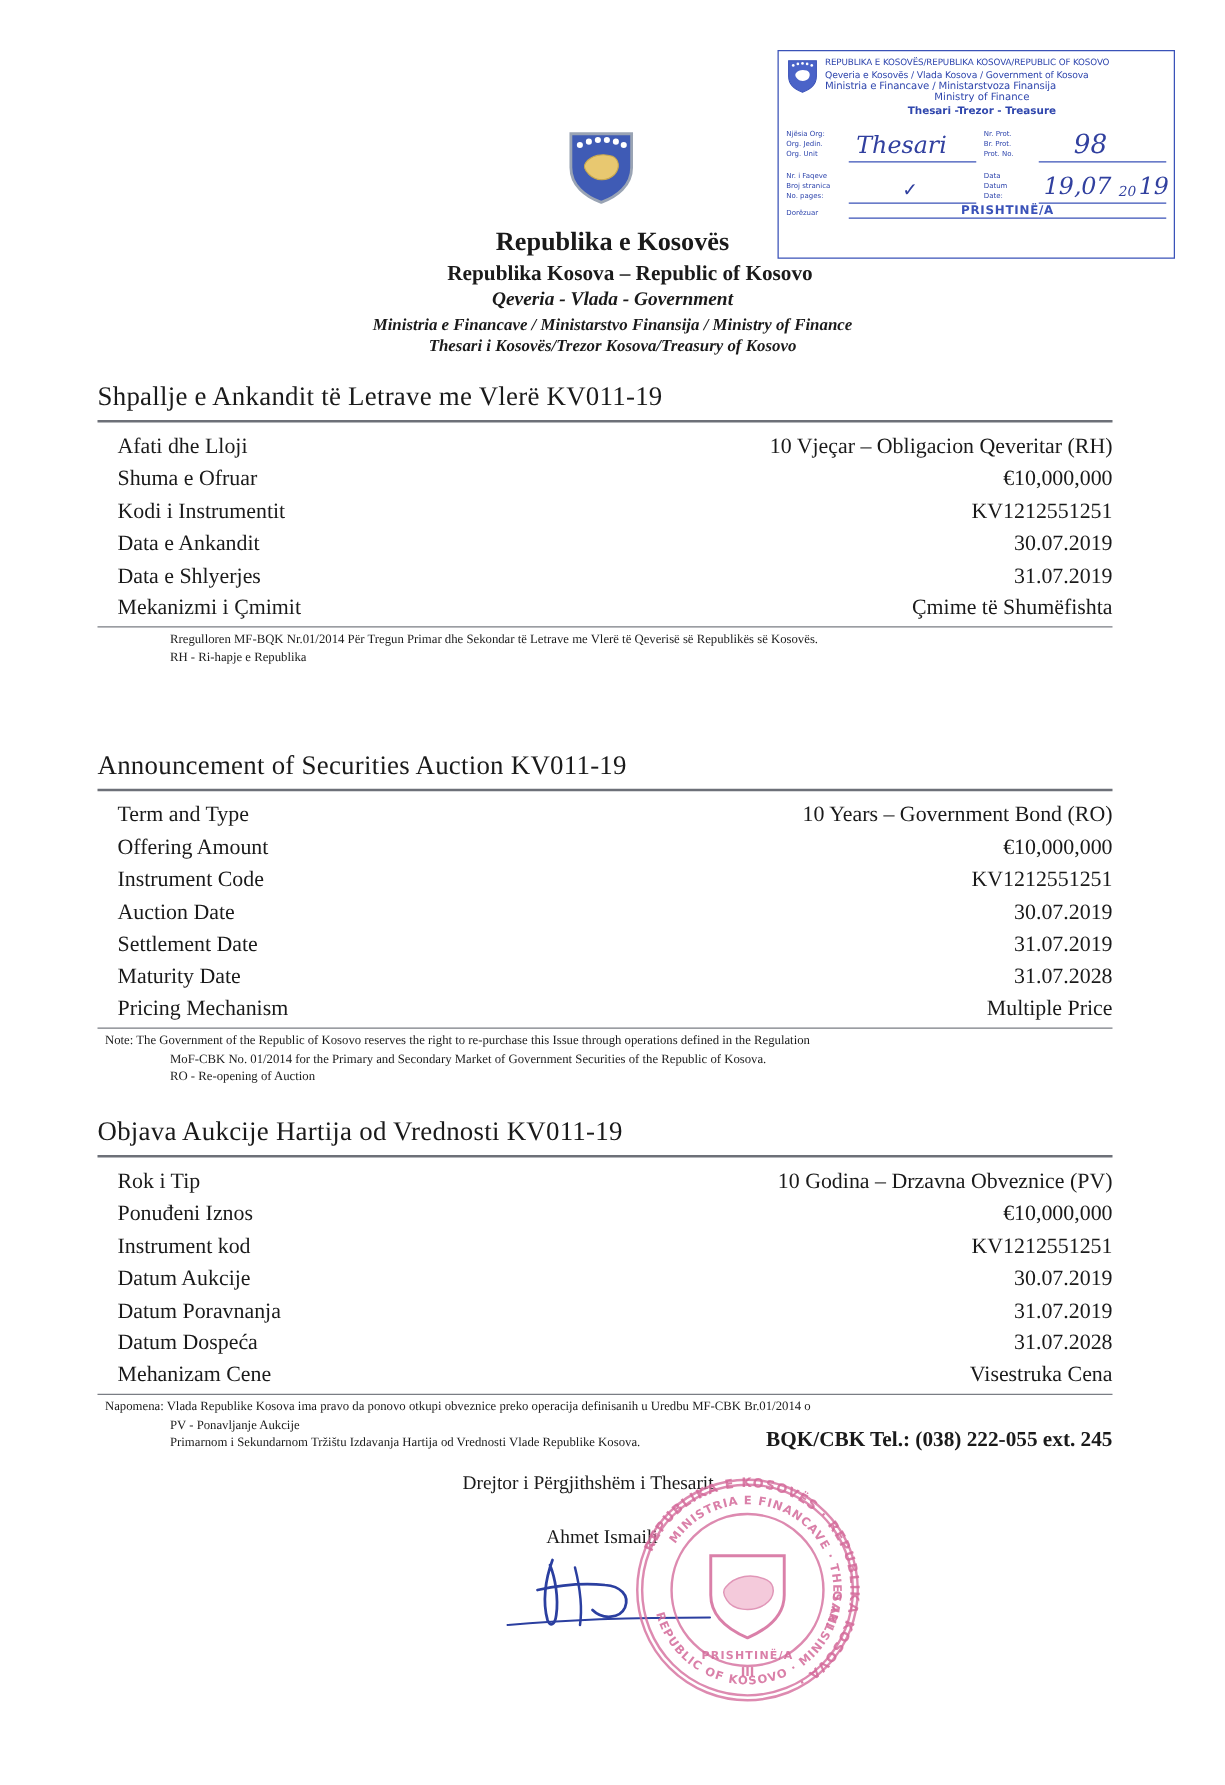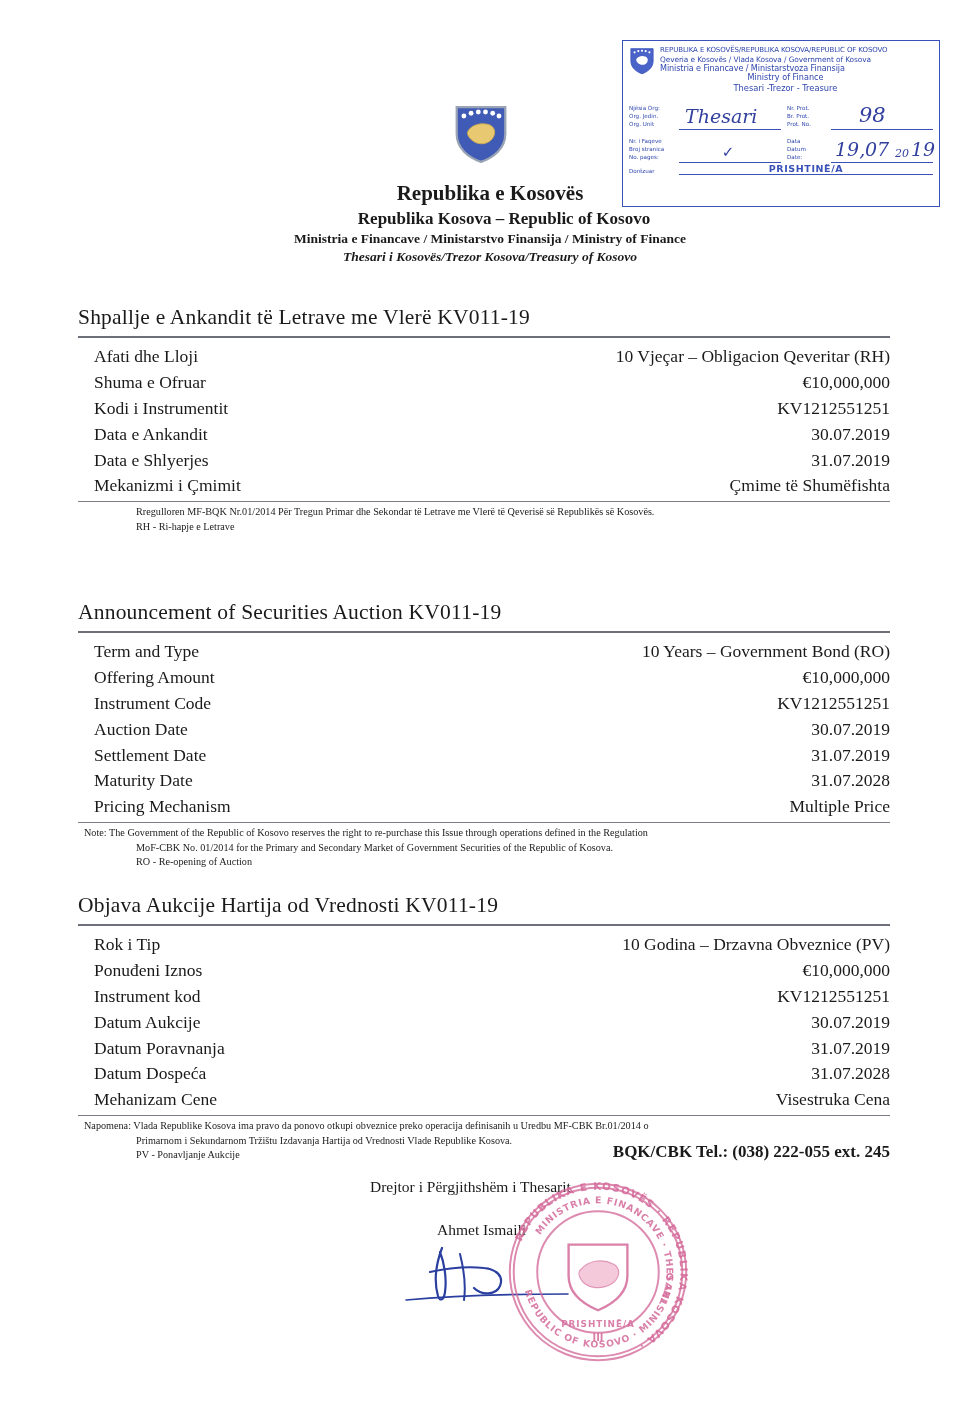--- a/index.html
+++ b/index.html
@@ -38,21 +38,21 @@
     gap: 5px;
   }
   .recv-head-text {
     flex: 1;
     line-height: 1.22;
   }
   .recv-l1 { font-size: 7.0px; letter-spacing: -0.1px; white-space: nowrap; }
   .recv-l2 { font-size: 7.4px; letter-spacing: -0.1px; white-space: nowrap; }
   .recv-l3 { font-size: 8.1px; letter-spacing: -0.1px; white-space: nowrap; }
   .recv-l4 { font-size: 8.1px; text-align: center; padding-right: 22px; }
-  .recv-l5 { font-size: 8.3px; text-align: center; padding-right: 22px; }
+  .recv-l5 { font-size: 8.3px; text-align: center; padding-right: 22px; font-weight: bold; }
 
   .recv-fields { margin-top: 7px; }
   .recv-row {
     display: flex;
     align-items: flex-end;
     margin-bottom: 3px;
     height: 30px;
   }
   .recv-lab {
     font-size: 5.6px;
@@ -116,21 +116,21 @@
   .masthead {
     position: absolute;
     left: 0; right: 0;
     top: 180px;
     text-align: center;
     line-height: 1.32;
   }
   .mh1 { font-size: 21px; font-weight: bold; }
   .mh2 { font-size: 17px; font-weight: bold; padding-left: 28px; }
   .mh3 { font-size: 15.5px; font-style: italic; font-weight: bold; }
-  .mh4 { font-size: 13.5px; font-weight: bold; }
+  .mh4 { font-size: 13.5px; font-style: italic; font-weight: bold; }
   .mh5 { font-size: 13.5px; font-style: italic; font-weight: bold; }
 
   
   .section { position: absolute; left: 78px; width: 812px; }
   .sec-title {
     text-align: left;
     font-size: 21.5px;
     letter-spacing: 0.2px;
     margin-bottom: 6px;
   }
@@ -276,20 +276,21 @@
     <circle cx="19" cy="11" r="2.7" fill="#ffffff"></circle>
     <circle cx="27" cy="9.5" r="2.7" fill="#ffffff"></circle>
     <circle cx="35" cy="9.5" r="2.7" fill="#ffffff"></circle>
     <circle cx="43" cy="11" r="2.7" fill="#ffffff"></circle>
     <circle cx="50" cy="14" r="2.7" fill="#ffffff"></circle>
   </svg>
 
   <div class="masthead">
     <div class="mh1">Republika e Kosovës</div>
     <div class="mh2">Republika Kosova – Republic of Kosovo</div>
+    <div class="mh3">Qeveria - Vlada - Government</div>
     <div class="mh4">Ministria e Financave / Ministarstvo Finansija / Ministry of Finance</div>
     <div class="mh5">Thesari i Kosovës/Trezor Kosova/Treasury of Kosovo</div>
   </div>
 
   <div class="section" style="top:305px;">
     <div class="sec-title">Shpallje e Ankandit të Letrave me Vlerë KV011-19</div>
     <hr class="rule">
     <table class="tbl">
       <tbody>
           <tr>
@@ -314,21 +315,21 @@
       </tr>
       <tr>
         <td class="lab">Mekanizmi i Çmimit</td>
         <td class="val">Çmime të Shumëfishta</td>
       </tr>
     </tbody>
       </table>
     <hr class="rule thin" style="margin:2px 0 3px 0;">
     <div class="note">
       <span class="ind">Rregulloren MF-BQK Nr.01/2014 Për Tregun Primar dhe Sekondar të Letrave me Vlerë të Qeverisë së Republikës së Kosovës.</span>
-      <span class="ind">RH - Ri-hapje e Letrave</span>
+      <span class="ind">RH - Ri-hapje e Republika</span>
     </div>
   </div>
 
   <div class="section" style="top:600px;">
     <div class="sec-title">Announcement of Securities Auction KV011-19</div>
     <hr class="rule">
     <table class="tbl">
       <tbody>
           <tr>
         <td class="lab">Term and Type</td>
@@ -399,22 +400,22 @@
       </tr>
       <tr>
         <td class="lab">Mehanizam Cene</td>
         <td class="val">Visestruka Cena</td>
       </tr>
     </tbody>
       </table>
     <hr class="rule thin" style="margin:2px 0 3px 0;">
     <div class="note">
       <span>Napomena: Vlada Republike Kosova ima pravo da ponovo otkupi obveznice preko operacija definisanih u Uredbu MF-CBK Br.01/2014 o</span>
+      <span class="ind">PV - Ponavljanje Aukcije</span>
       <span class="ind">Primarnom i Sekundarnom Tržištu Izdavanja Hartija od Vrednosti Vlade Republike Kosova.</span>
-      <span class="ind">PV - Ponavljanje Aukcije</span>
     </div>
   </div>
 
   <div class="tel">BQK/CBK Tel.: (038) 222-055 ext. 245</div>
   <div class="sig-title">Drejtor i Përgjithshëm i Thesarit</div>
   <div class="sig-name">Ahmet Ismaili</div>
 
   <svg class="sig-ink" viewBox="0 0 200 78">
     <path d="M42 10 C36 26 34 44 38 58 C40 64 44 62 45 54 C47 40 44 24 40 14" fill="none" stroke="#2b3fa0" stroke-width="2.2" stroke-linecap="round"></path>
     <path d="M30 34 C48 30 66 28 84 30 C96 31 104 38 100 48 C96 57 82 58 74 50" fill="none" stroke="#2b3fa0" stroke-width="2.2" stroke-linecap="round"></path>

